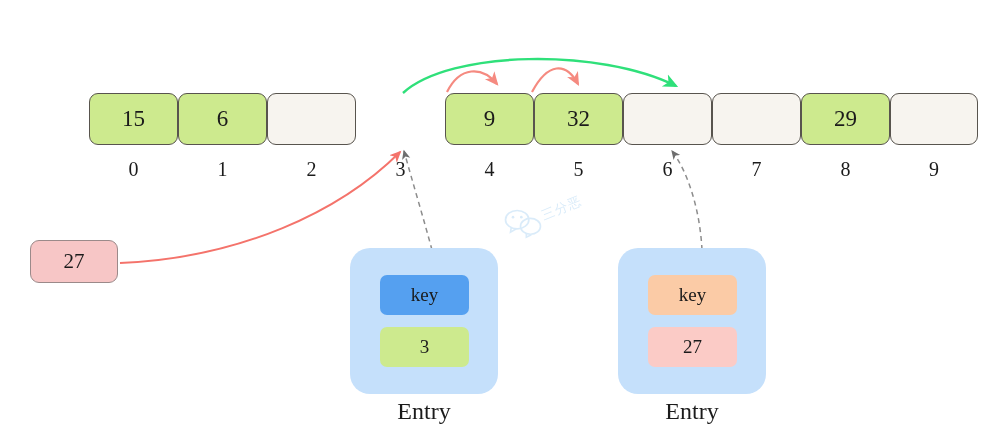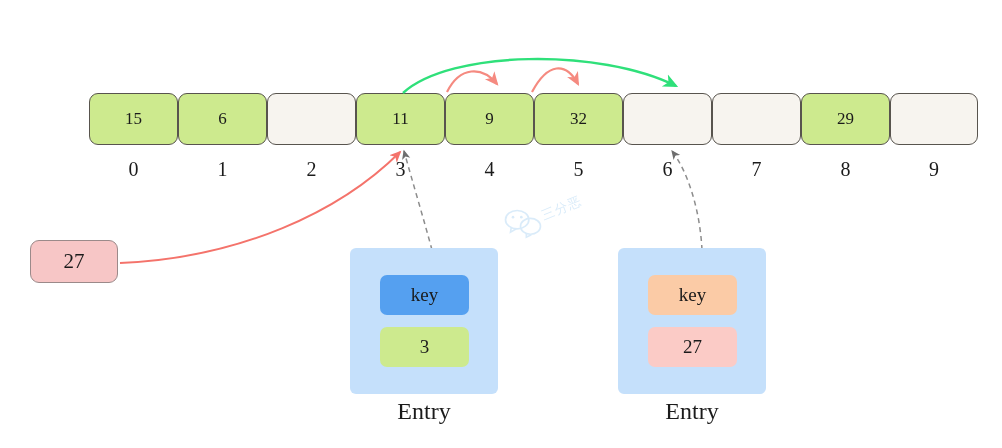--- a/index.html
+++ b/index.html
@@ -9,21 +9,21 @@
     overflow:hidden;position:relative;
   }
   #stage{position:absolute;left:0;top:0;width:1002px;height:448px;}
 
   
   .array-cell{
     position:absolute;top:93px;height:52px;
     border:1.6px solid #58544e;border-radius:9px;
     box-sizing:border-box;
     display:flex;align-items:center;justify-content:center;
-    font-size:17px;color:#1b1b1b;
+    font-size:23px;color:#1b1b1b;
     z-index:4;
   }
   .array-cell.filled{background:#cdea8e;}
   .array-cell.empty{background:#f7f4ef;}
 
   .idx-label{
     position:absolute;top:157px;height:24px;
     display:flex;align-items:center;justify-content:center;
     font-size:20px;color:#1b1b1b;z-index:3;
   }
@@ -33,21 +33,21 @@
     position:absolute;left:30px;top:240px;width:88px;height:43px;
     background:#f7c6c6;border:1.5px solid #9b8a8a;border-radius:9px;
     box-sizing:border-box;
     display:flex;align-items:center;justify-content:center;
     font-size:21px;color:#1b1b1b;z-index:5;
   }
 
   
   .entry-card{
     position:absolute;top:248px;width:148px;height:146px;
-    background:#c5e0fb;border-radius:6px;z-index:5;
+    background:#c5e0fb;border-radius:20px;z-index:5;
   }
   .entry-slot{
     position:absolute;left:30px;width:89px;height:40px;
     border-radius:7px;box-sizing:border-box;
     display:flex;align-items:center;justify-content:center;
     font-size:19px;color:#1b1b1b;
   }
   .slot-key-blue{background:#55a0f0;top:27px;}
   .slot-val-green{background:#cdea8e;top:79px;}
   .slot-key-orange{background:#fbcba6;top:27px;}
@@ -106,23 +106,20 @@
   </svg>
 
   <div class="array-cell filled" style="left:89px;width:89px;">
     <span>15</span>
   </div>
   <div class="array-cell filled" style="left:178px;width:89px;">
     <span>6</span>
   </div>
   <div class="array-cell empty" style="left:267px;width:89px;">
     <span></span>
-  </div>
-  <div class="array-cell filled" style="left:356px;width:89px;">
-    <span>11</span>
   </div>
   <div class="array-cell filled" style="left:445px;width:89px;">
     <span>9</span>
   </div>
   <div class="array-cell filled" style="left:534px;width:89px;">
     <span>32</span>
   </div>
   <div class="array-cell empty" style="left:623px;width:89px;">
     <span></span>
   </div>

